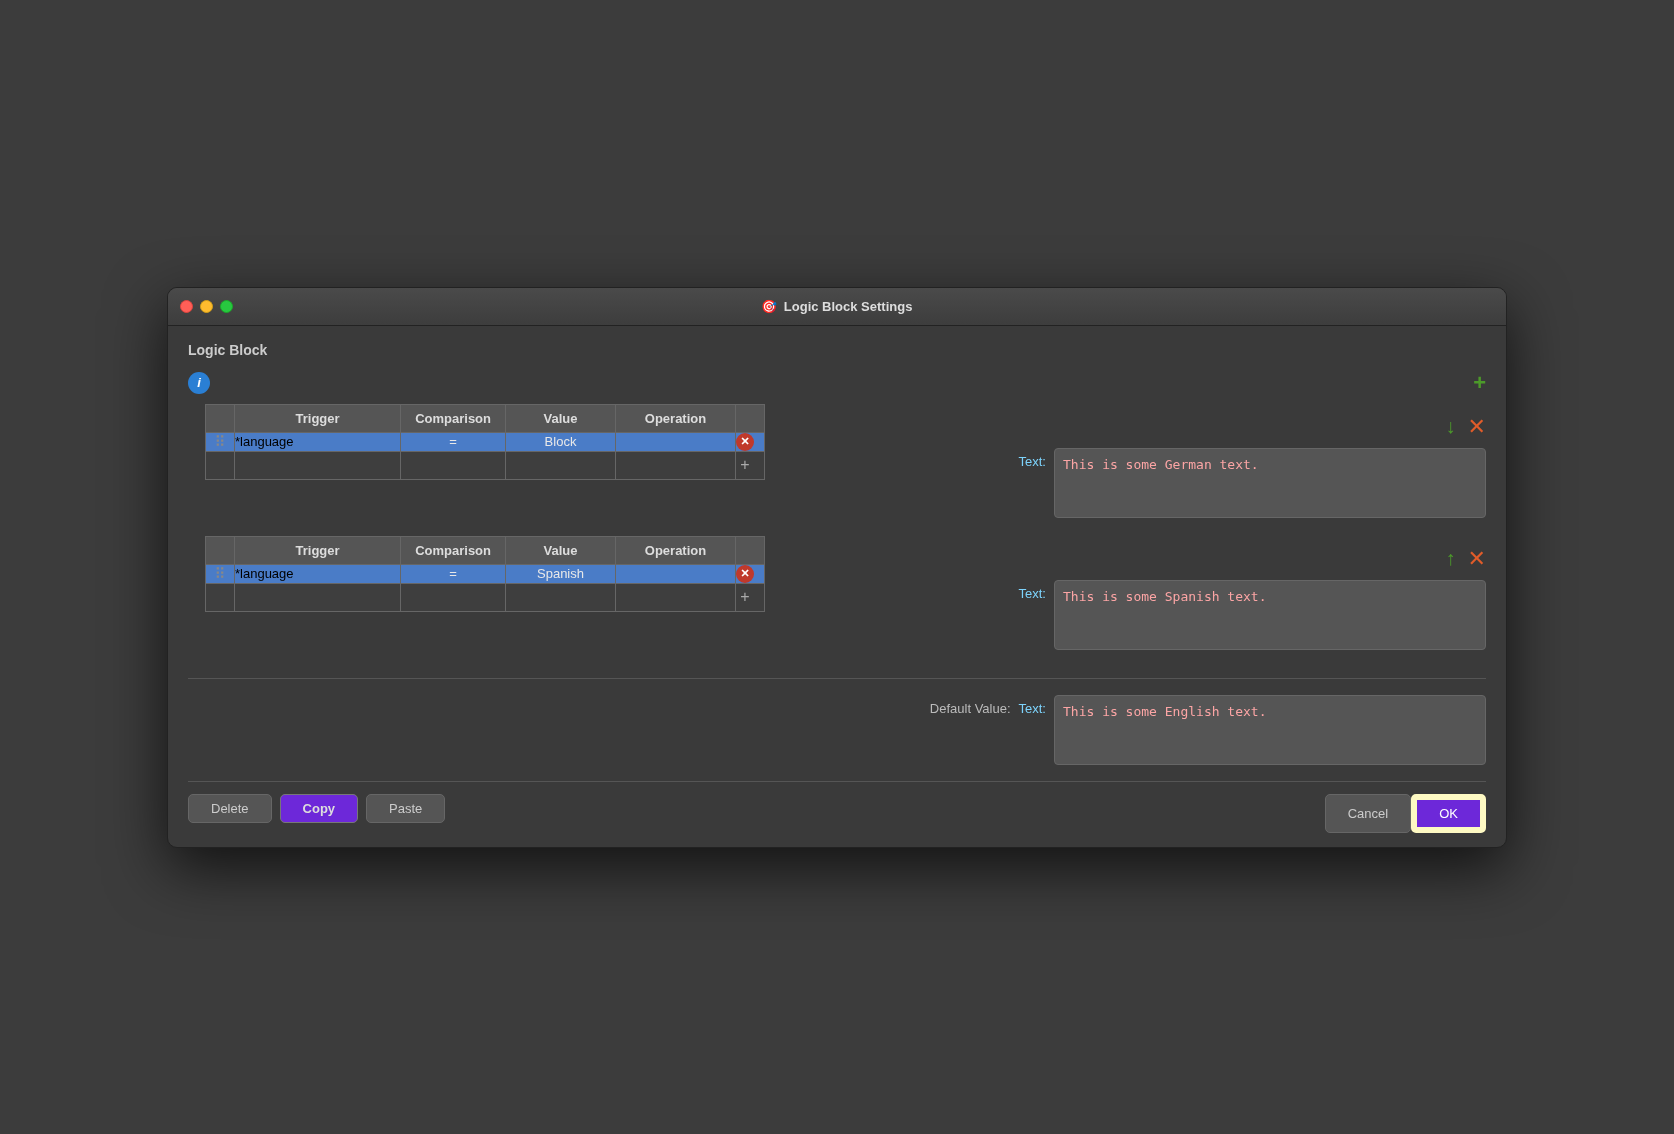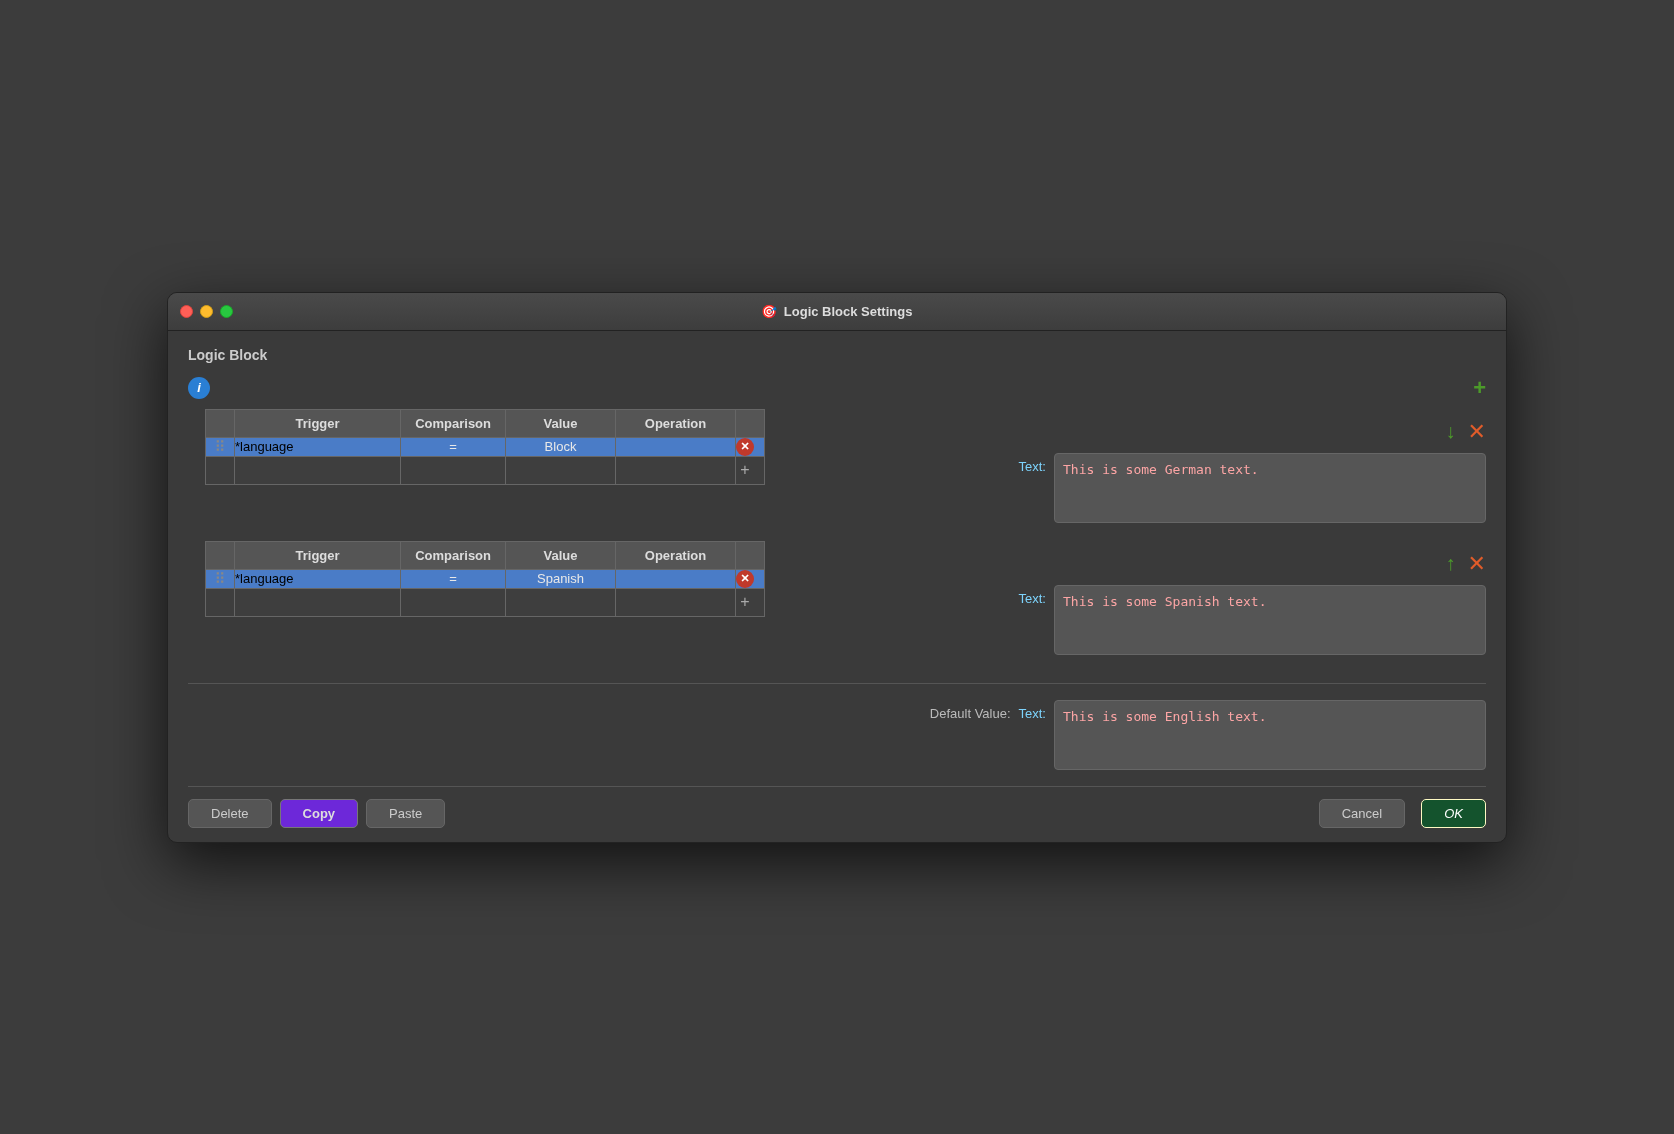--- a/index.html
+++ b/index.html
@@ -308,36 +308,35 @@
       margin-top: 16px;
       padding-top: 12px;
       border-top: 1px solid #555;
     }
     .bottom-left {
       display: flex;
       gap: 8px;
     }
     .bottom-right {
       display: flex;
-      gap: 16px;
+      gap: 0;
     }
     .btn {
       padding: 6px 22px;
       border-radius: 5px;
       font-size: 13px;
       cursor: pointer;
       border: 1px solid #666;
       background: #555;
       color: #ccc;
     }
     .btn-primary {
-      background: #14532d;
-      border: 1px solid #fef9c3;
+      background: #6d28d9;
+      border: 6px solid #fef9c3;
       color: white;
-      font-style: italic;
     }
     .btn-copy {
       background: #6d28d9;
       border: 1px solid #777;
       color: #ddd;
       font-weight: 600;
     }
   </style>
 </head>
 <body>

